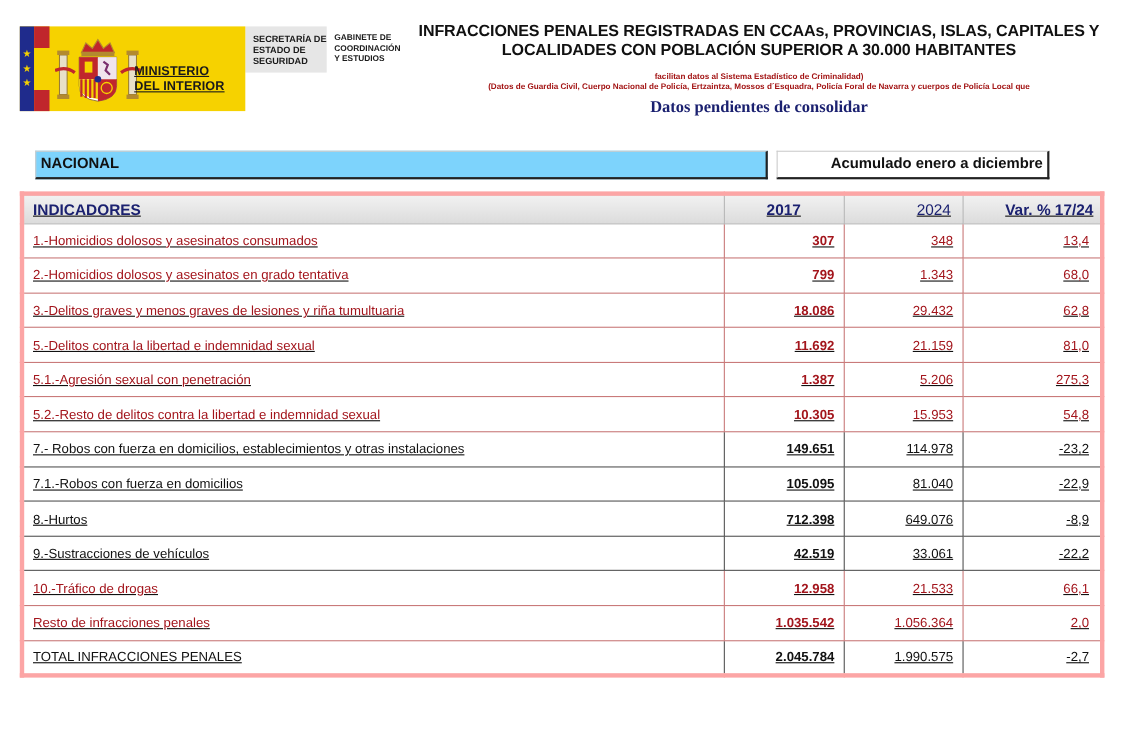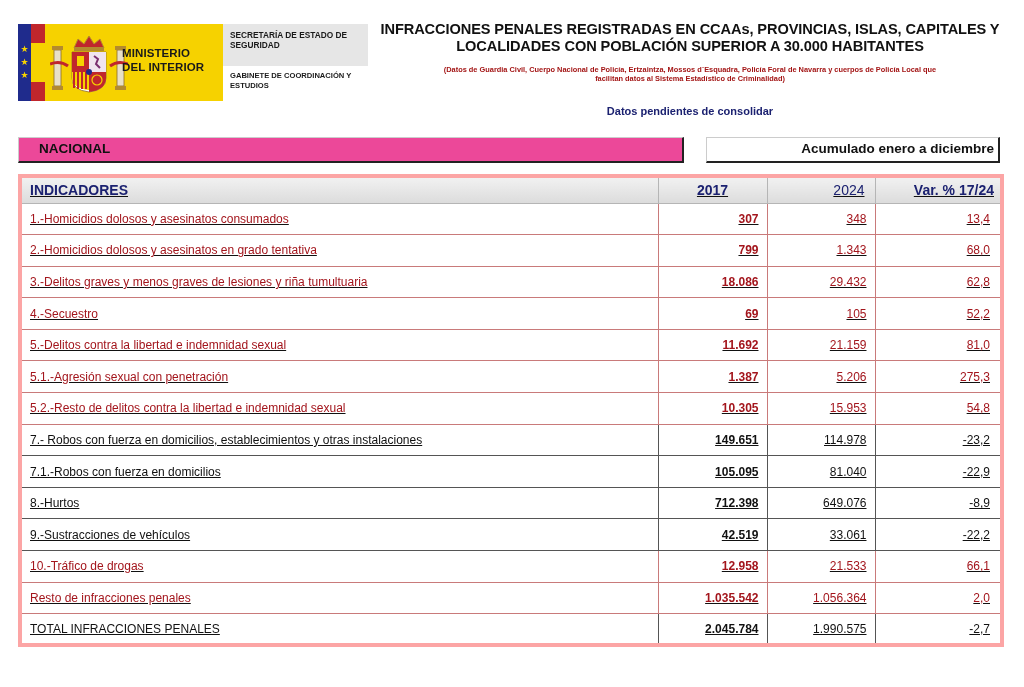--- a/index.html
+++ b/index.html
@@ -7,35 +7,35 @@
     body { font-family: "Liberation Sans", sans-serif; color: #111; position: relative; }
 
     
     .logo-block { position: absolute; left: 18px; top: 24px; width: 350px; height: 77px; display: flex; }
     .logo-flag { position: relative; width: 205px; height: 77px; background: #f6d200; display: flex; align-items: center; }
     .flag-stripes { position: absolute; left: 0; top: 0; width: 27px; height: 77px; display: flex; }
     .stripe-blue { width: 13px; height: 100%; background: #1f2b8c; display: flex; flex-direction: column; justify-content: center; align-items: center; gap: 4px; }
     .stripe-blue span { color: #f6d200; font-size: 9px; line-height: 9px; }
     .stripe-red { width: 14px; height: 100%; background: linear-gradient(#c0262c 0 25%, #f6d200 25% 75%, #c0262c 75% 100%); }
     .coat { position: absolute; left: 32px; top: 10px; width: 78px; height: 60px; }
-    .ministry-name { position: absolute; left: 104px; top: 22px; font-weight: bold; font-size: 11.5px; line-height: 14px; color: #1a1a1a; letter-spacing: 0.1px; }
-    .logo-right { width: 145px; height: 77px; display: flex; flex-direction: column; }
+    .ministry-name { position: absolute; left: 104px; top: 34px; font-weight: bold; font-size: 11.5px; line-height: 14px; color: #1a1a1a; letter-spacing: 0.1px; text-decoration: underline; }
+    .logo-right { width: 145px; height: 77px; display: flex; flex-direction: row; }
     .sec-box { background: #e6e6e6; height: 42px; padding: 6px 0 0 7px; font-weight: bold; font-size: 8.3px; line-height: 10px; color: #1a1a1a; }
     .gab-box { padding: 5px 0 0 7px; font-weight: bold; font-size: 7.6px; line-height: 9.5px; color: #1a1a1a; }
 
     .title-block { position: absolute; left: 372px; top: 21px; width: 636px; text-align: center; }
     .main-title { font-weight: bold; font-size: 14.6px; line-height: 17px; color: #111; letter-spacing: -0.1px; }
     .subnote { margin-top: 10px; font-weight: bold; font-size: 7.4px; line-height: 9px; color: #a31515; }
-    .pending { margin-top: 22px; font-weight: bold; font-size: 11px; color: #1b2170; }
+    .pending { margin-top: 7px; font-weight: bold; font-size: 15px; color: #1b2170; font-family: Liberation Serif, serif; }
 
     
-    .region-box { position: absolute; left: 18px; top: 137px; width: 666px; height: 26px; background: #ec4899;
+    .region-box { position: absolute; left: 32px; top: 137px; width: 666px; height: 26px; background: #7dd3fc;
       border-top: 1px solid #ccc; border-left: 1px solid #ccc; border-right: 2px solid #222; border-bottom: 2px solid #222;
-      padding: 3px 0 0 20px; font-weight: bold; font-size: 13.5px; color: #111; }
-    .period-box { position: absolute; left: 706px; top: 137px; width: 294px; height: 26px; background: #fff;
+      padding: 3px 0 0 4px; font-weight: bold; font-size: 13.5px; color: #111; }
+    .period-box { position: absolute; left: 706px; top: 137px; width: 248px; height: 26px; background: #fff;
       border-top: 1px solid #ccc; border-left: 1px solid #ccc; border-right: 2px solid #222; border-bottom: 2px solid #222;
       padding: 3px 4px 0 16px; text-align: right; font-weight: bold; font-size: 13.5px; color: #111; }
 
     
     .data-table { position: absolute; left: 18px; top: 174px; width: 982px; border-collapse: collapse; table-layout: fixed;
       border: 4px solid #fca5a5; text-decoration: underline; }
     .data-table col.c-ind { width: 638px; }
     .data-table col.c-a { width: 109px; }
     .data-table col.c-b { width: 108px; }
     .data-table col.c-v { width: 127px; }
@@ -102,22 +102,22 @@
     <div class="gab-box">GABINETE DE COORDINACIÓN Y ESTUDIOS</div>
   </div>
 </div>
 
 <div class="title-block">
   <div class="main-title">
     <div>INFRACCIONES PENALES REGISTRADAS EN CCAAs, PROVINCIAS, ISLAS, CAPITALES Y</div>
     <div>LOCALIDADES CON POBLACIÓN SUPERIOR A 30.000 HABITANTES</div>
   </div>
   <div class="subnote">
+    <div>facilitan datos al Sistema Estadístico de Criminalidad)</div>
     <div>(Datos de Guardia Civil, Cuerpo Nacional de Policía, Ertzaintza, Mossos d´Esquadra, Policía Foral de Navarra y cuerpos de Policía Local que</div>
-    <div>facilitan datos al Sistema Estadístico de Criminalidad)</div>
   </div>
   <div class="pending">Datos pendientes de consolidar</div>
 </div>
 
 <div class="region-box">NACIONAL</div>
 <div class="period-box">Acumulado enero a diciembre</div>
 
 <table class="data-table">
   <colgroup>
     <col class="c-ind">
@@ -146,26 +146,20 @@
         <td class="num col-2024">1.343</td>
         <td class="num col-var">68,0</td>
       </tr>
       <tr class="red">
         <td class="col-ind">3.-Delitos graves y menos graves de lesiones y riña tumultuaria</td>
         <td class="num col-2017">18.086</td>
         <td class="num col-2024">29.432</td>
         <td class="num col-var">62,8</td>
       </tr>
       <tr class="red">
-        <td class="col-ind">4.-Secuestro</td>
-        <td class="num col-2017">69</td>
-        <td class="num col-2024">105</td>
-        <td class="num col-var">52,2</td>
-      </tr>
-      <tr class="red">
         <td class="col-ind">5.-Delitos contra la libertad e indemnidad sexual</td>
         <td class="num col-2017">11.692</td>
         <td class="num col-2024">21.159</td>
         <td class="num col-var">81,0</td>
       </tr>
       <tr class="red">
         <td class="col-ind">5.1.-Agresión sexual con penetración</td>
         <td class="num col-2017">1.387</td>
         <td class="num col-2024">5.206</td>
         <td class="num col-var">275,3</td>

